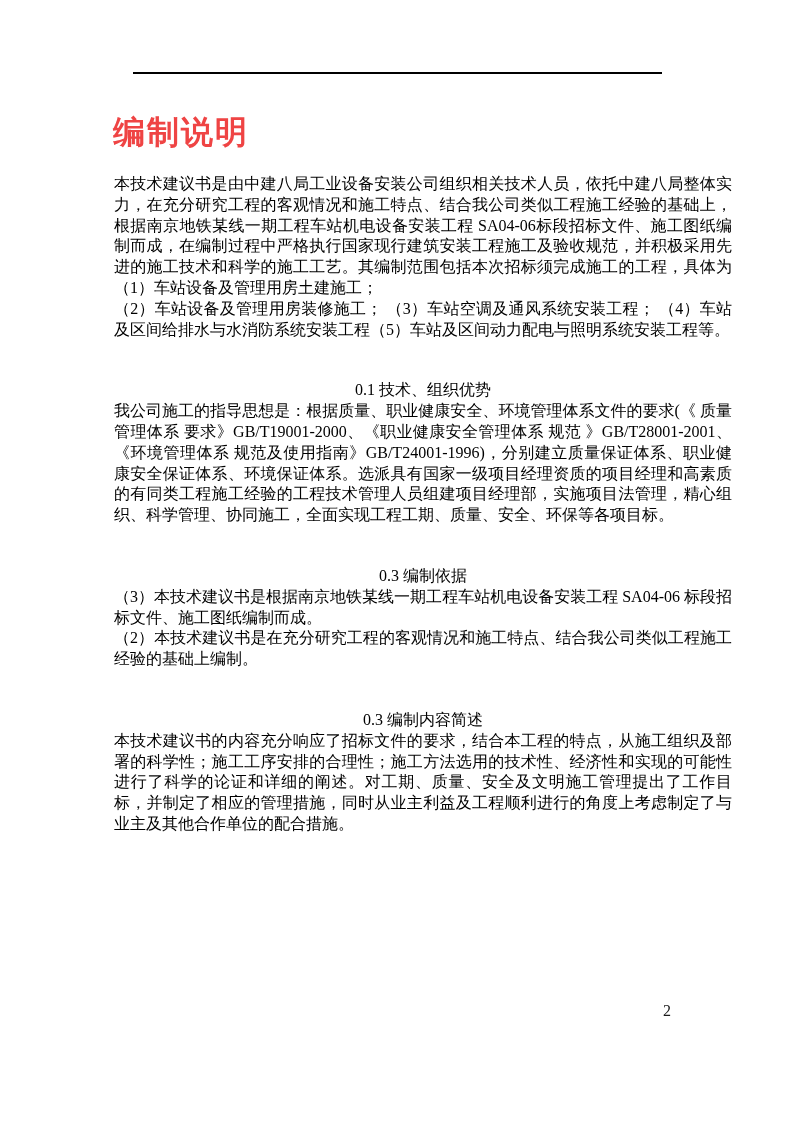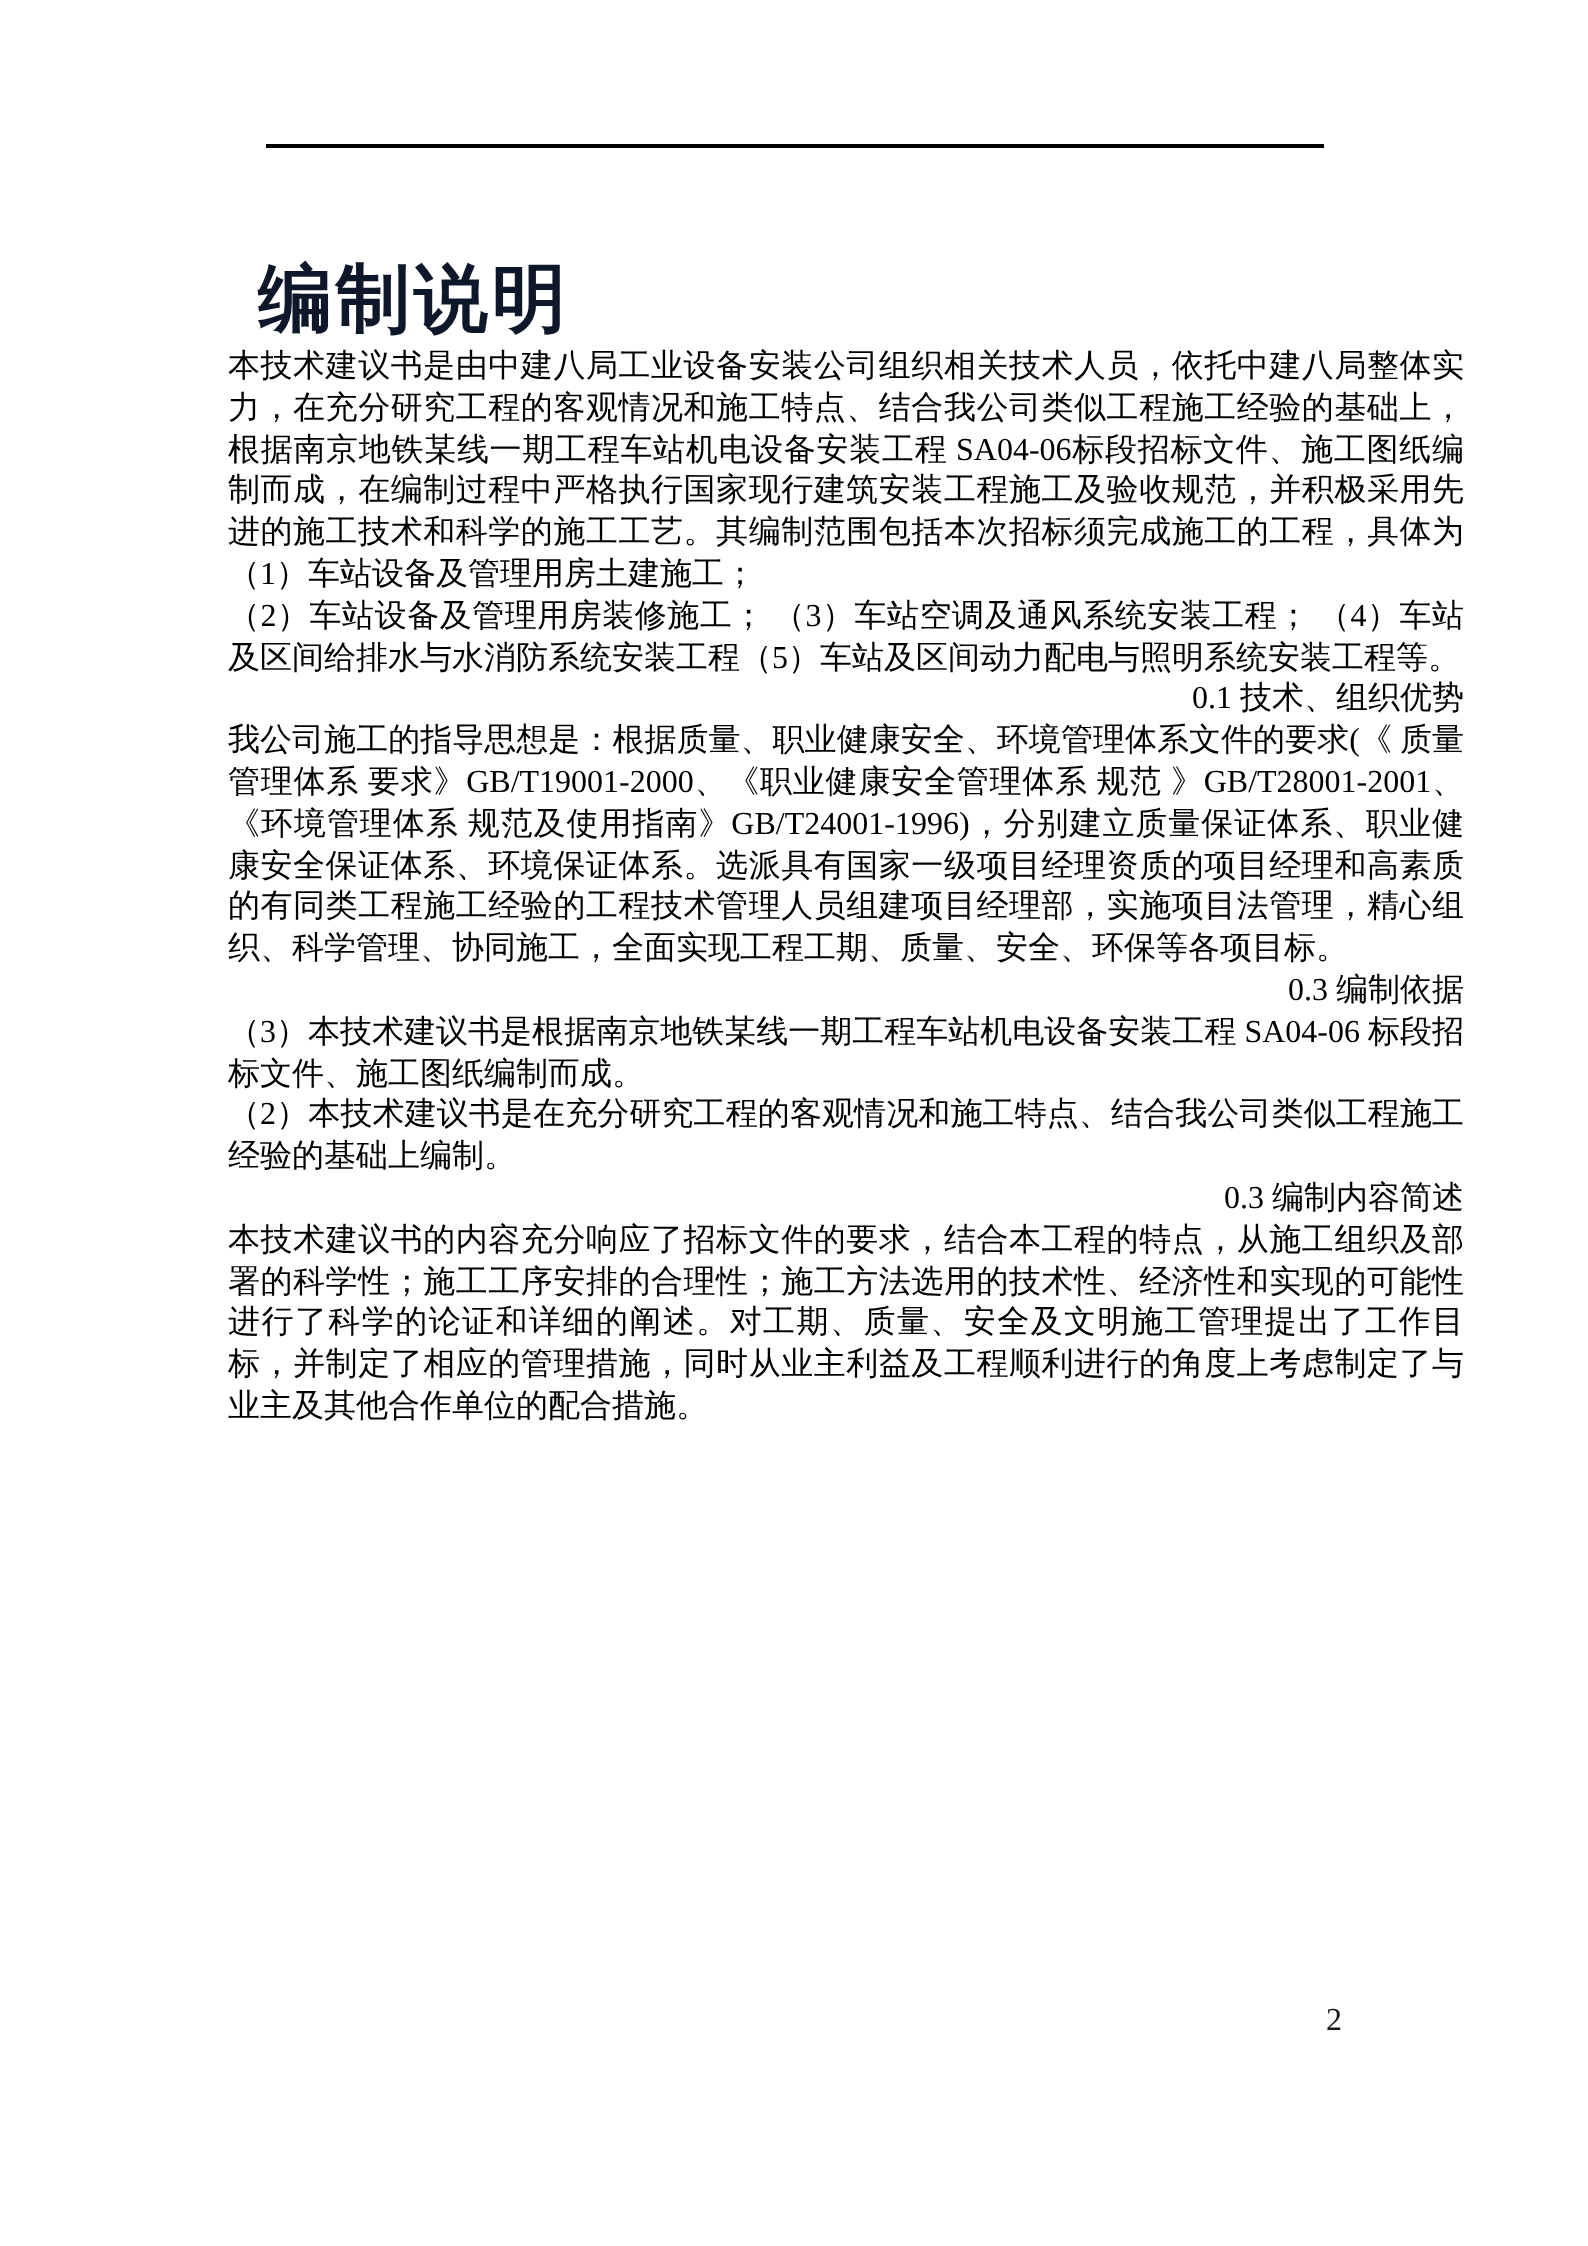--- a/index.html
+++ b/index.html
@@ -21,45 +21,46 @@
     left: 133px;
     top: 72px;
     width: 529px;
     height: 0;
     border-top: 2px solid #000000;
   }
   .doc-title {
     position: absolute;
     left: 113px;
     top: 112px;
-    margin: 16px;
-    font-size: 37px;
+    margin: 0;
+    font-size: 32px;
     font-weight: 700;
     letter-spacing: 2px;
     line-height: 1.25;
-    color: #0f172a;
+    color: #ef4444;
     font-family: "Liberation Serif", "DejaVu Serif", serif;
   }
   .doc-body {
     position: absolute;
     left: 114px;
     top: 174px;
     width: 618px;
     font-size: 16px;
     line-height: 20.8px;
     text-align: justify;
     text-justify: inter-ideograph;
     color: #000000;
   }
   .doc-body p {
     margin: 0;
     padding: 0;
   }
   .doc-body p.heading {
-    text-align: right;
+    text-align: center;
+    margin-top: 40px;
   }
   .page-number {
     position: absolute;
     left: 663px;
     top: 1001px;
     font-size: 16px;
     line-height: 20px;
     color: #1a1a1a;
   }
 </style>

